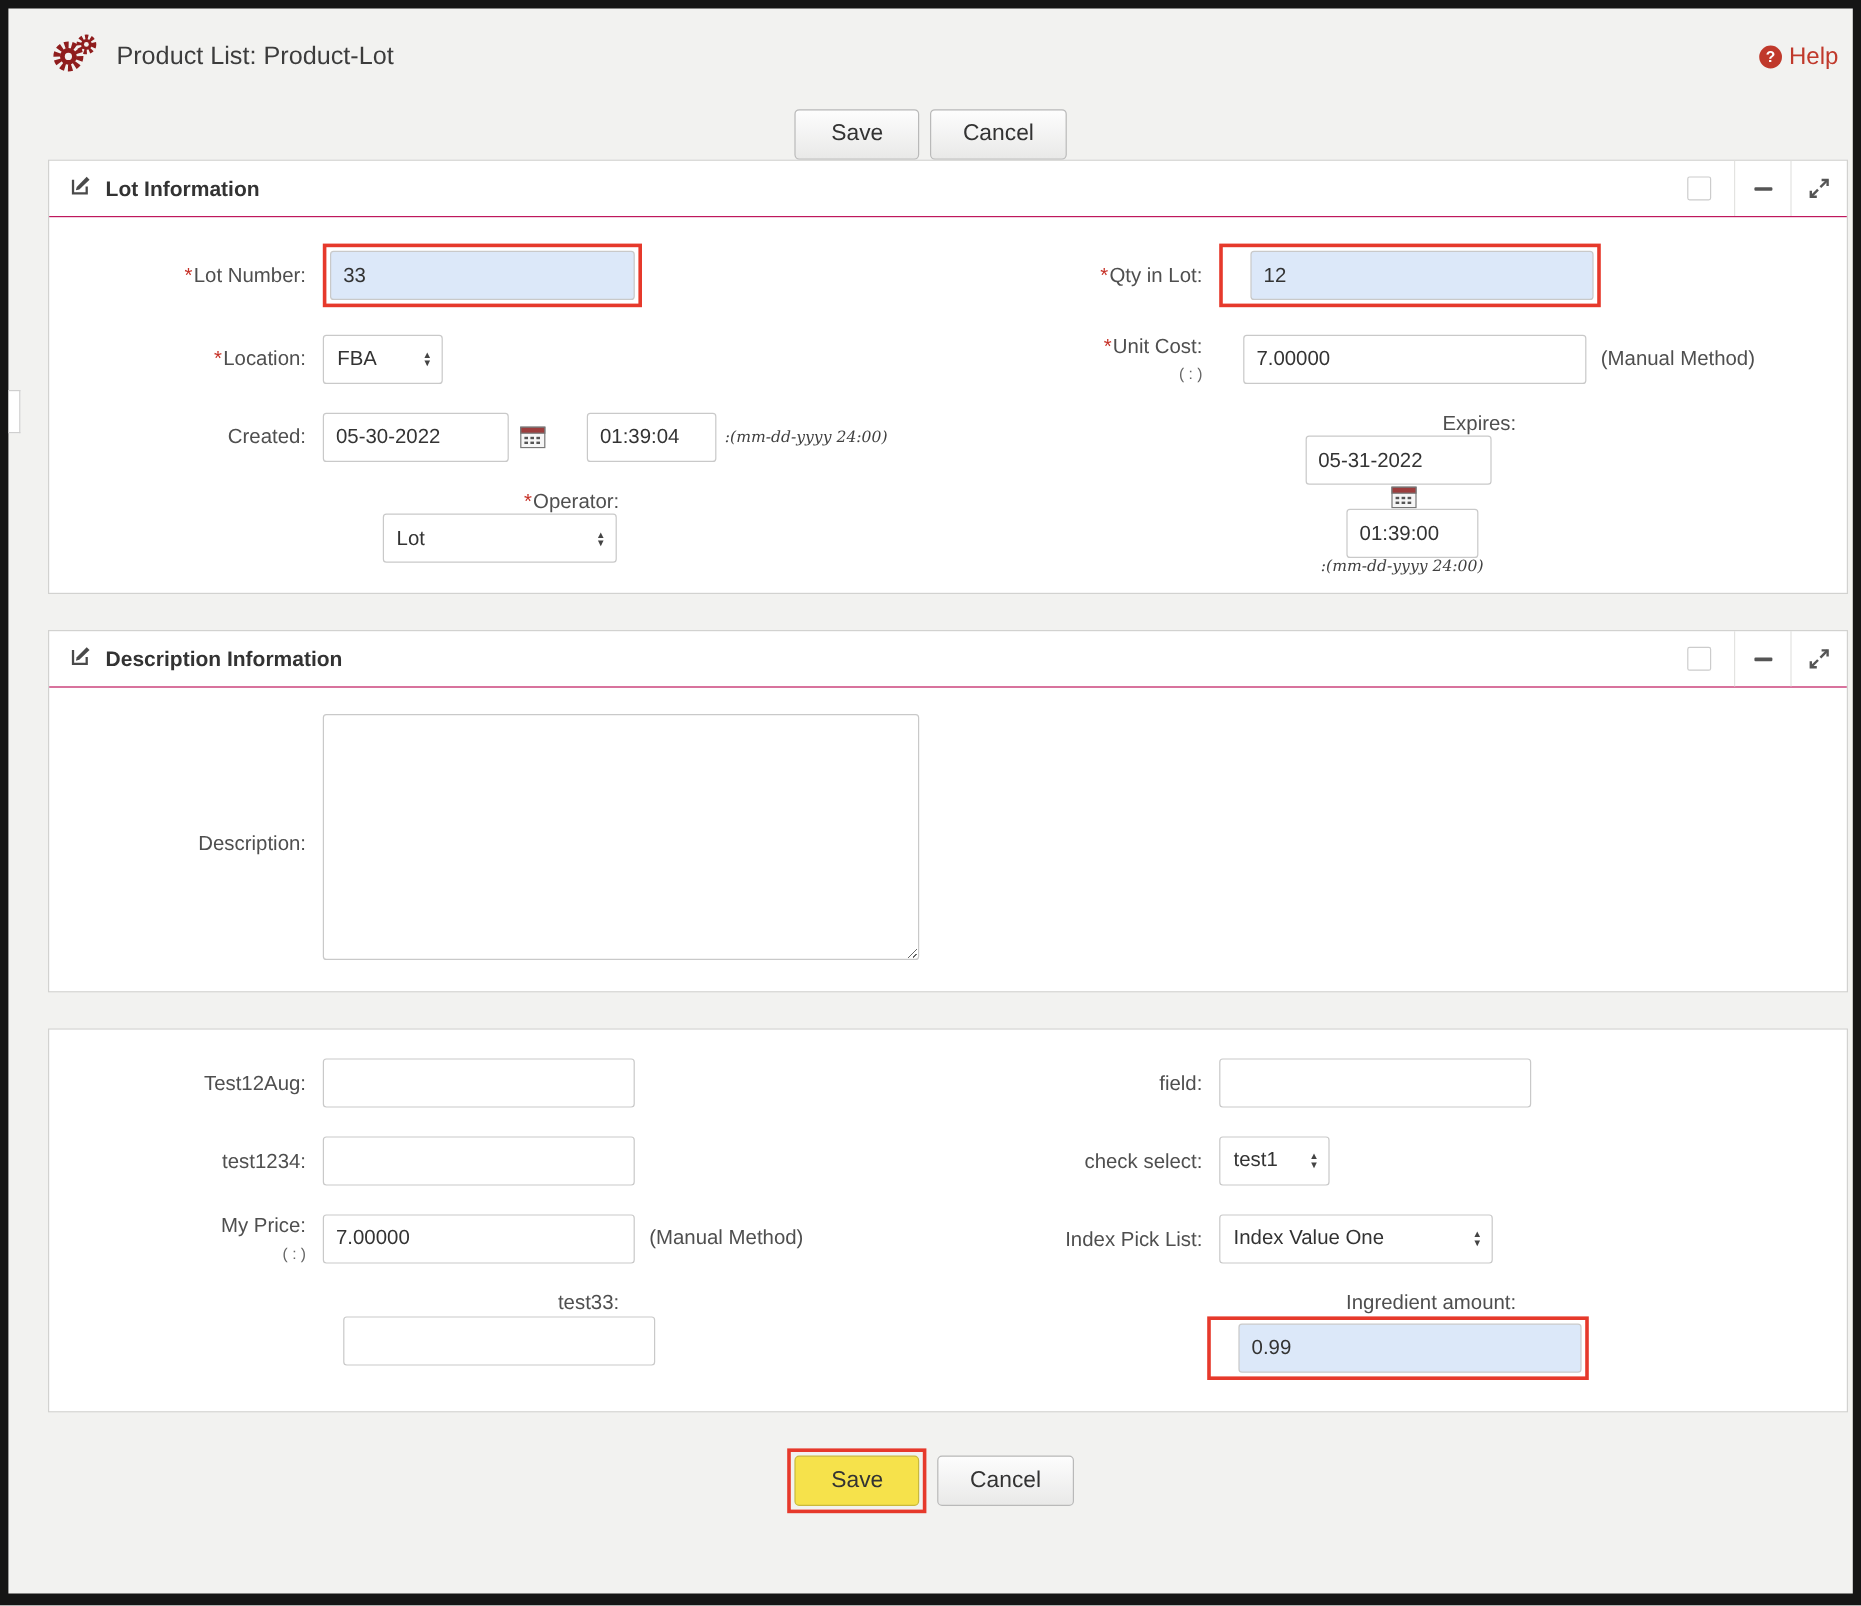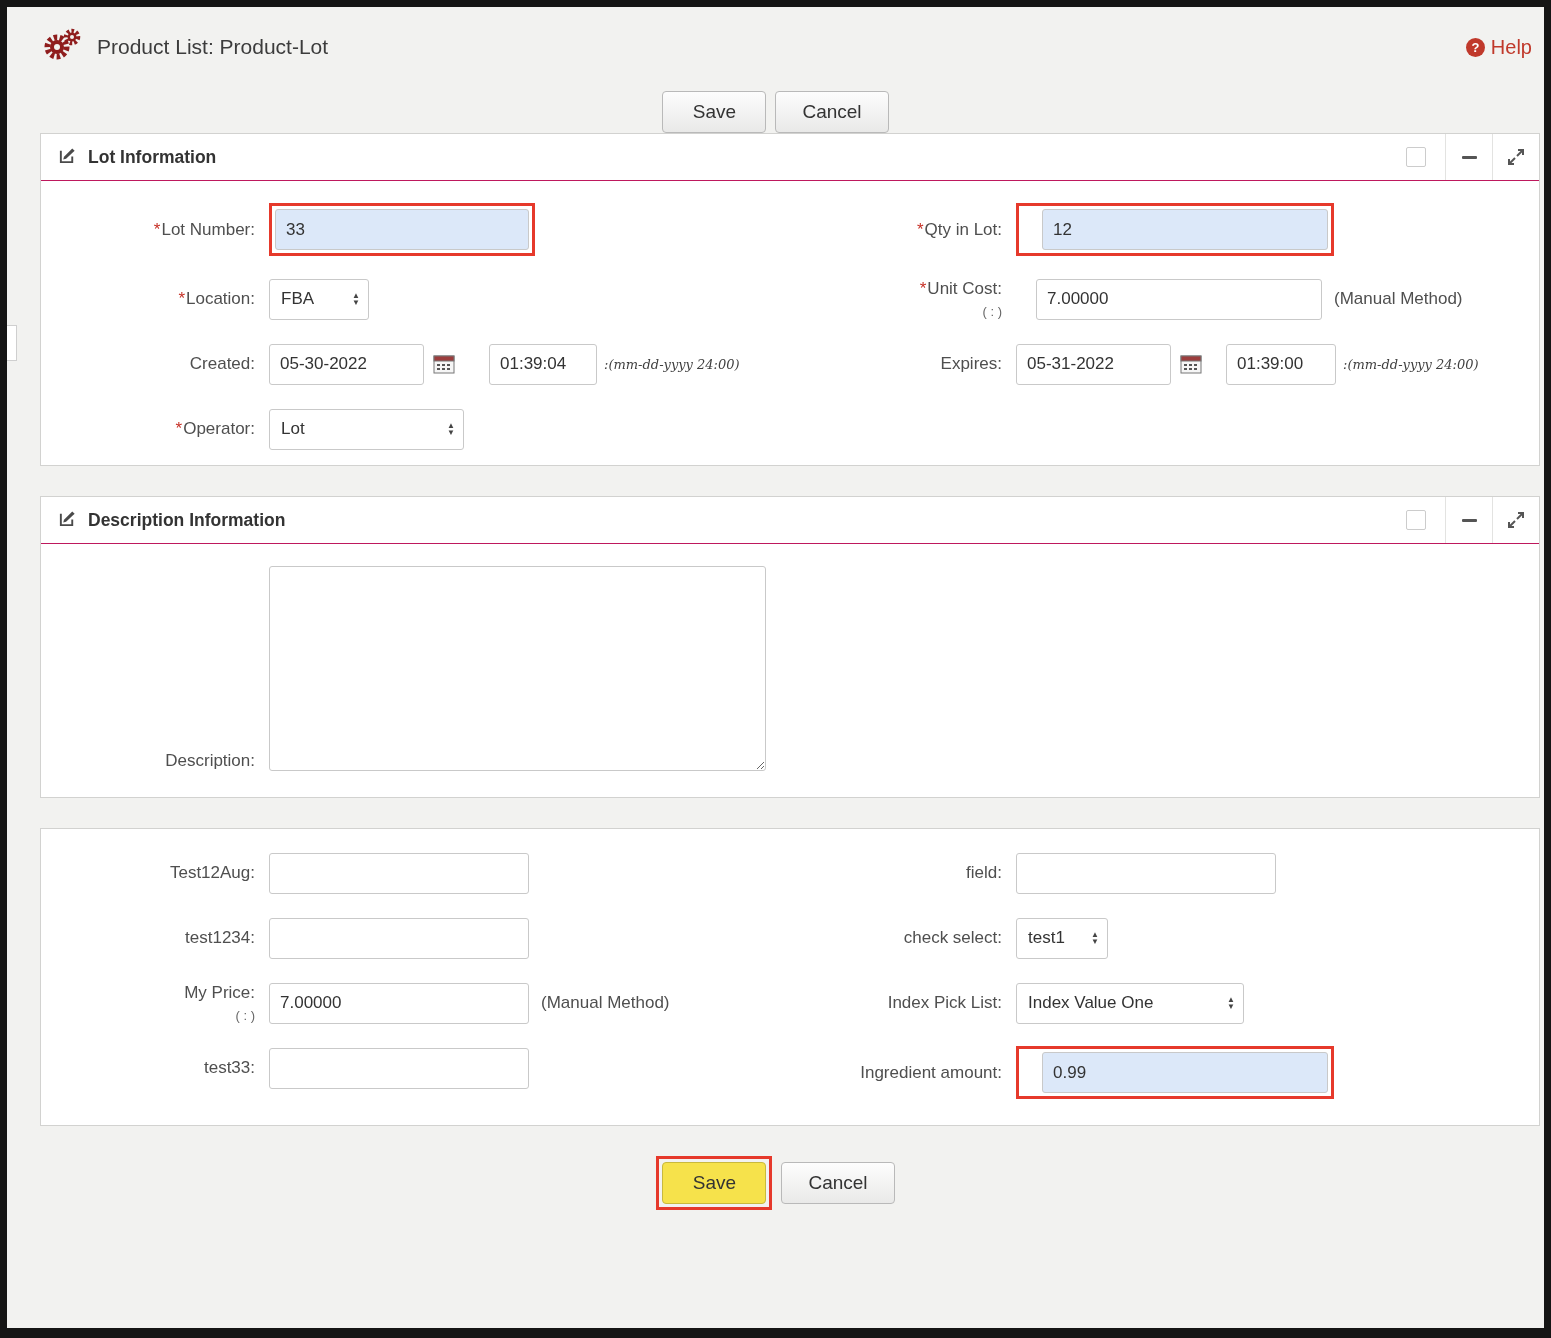--- a/index.html
+++ b/index.html
@@ -40,21 +40,21 @@
   .panel-controls { margin-left: auto; display: flex; align-items: stretch; height: 100%; }
   .pc { width: 47px; display: flex; align-items: center; justify-content: center; border-left: 1px solid #e3e3e1; cursor: pointer; }
   .pc.pc-chk { border-left: none; width: 58px; }
   .chk { width: 20px; height: 20px; border: 1px solid #ccc; border-radius: 2px; background: #fff; }
   .minus { width: 15px; height: 3px; background: #555; border-radius: 1px; }
   
   .panel-body { padding: 22px 0 14px; }
   .panel-body.tall { padding-bottom: 26px; }
   .two-col { display: grid; grid-template-columns: 750px 1fr; }
   .row { display: flex; align-items: center; min-height: 44px; margin-bottom: 21px; }
-  .col > .row:last-child { margin-bottom: 0; }
+  .col > .row:last-child { margin-bottom: 0; flex-direction: column; }
   .lbl { width: 228px; text-align: right; padding-right: 14px; font-size: 17px; color: #4f4f4f; flex: none;
          display: flex; flex-direction: column; align-items: flex-end; line-height: 1.25; }
   .col-right .lbl { width: 225px; }
   .lbl .sub { font-size: 13px; color: #666; margin-top: 5px; }
   .req { color: #c63026; margin-right: 1px; }
   .inp {
     height: 41px; border: 1px solid #c9c9c9; border-radius: 3px; font-size: 17px;
     padding: 0 10px; color: #333; background: #fff; font-family: inherit; outline: none;
   }
   .inp.hl { background: #dce8f9; }
@@ -68,21 +68,21 @@
   }
   .sel .val { overflow: hidden; text-overflow: ellipsis; }
   .spin { display: flex; flex-direction: column; margin-left: 9px; color: #444; flex: none; }
   .spin span { font-size: 8px; line-height: 7px; }
   .hint { font-style: italic; font-size: 13px; color: #3f3f3f; margin-left: 7px; font-family: "DejaVu Serif", serif; white-space: nowrap; }
   .method { font-size: 17px; color: #4f4f4f; margin-left: 12px; }
   .cal { margin-left: 9px; cursor: pointer; display: inline-flex; flex: none; }
   .gap24 { margin-left: 24px; }
   .gap34 { margin-left: 34px; }
   
-  .desc-row { display: flex; align-items: flex-end; margin-bottom: 0; }
+  .desc-row { display: flex; align-items: center; margin-bottom: 0; }
   .desc-row .lbl { padding-top: 10px; }
   textarea.desc {
     width: 497px; height: 205px; border: 1px solid #c9c9c9; border-radius: 3px;
     resize: both; font-family: inherit; font-size: 17px; padding: 8px 10px; color: #333; outline: none;
   }
   
   .footer-actions { display: flex; justify-content: center; align-items: center; gap: 9px; margin-top: 22px; }
   
   .notch { position: absolute; left: 0; top: 318px; width: 10px; height: 36px; background: #fff; border: 1px solid #cfcfcf; border-left: none; cursor: pointer; }
 </style>

